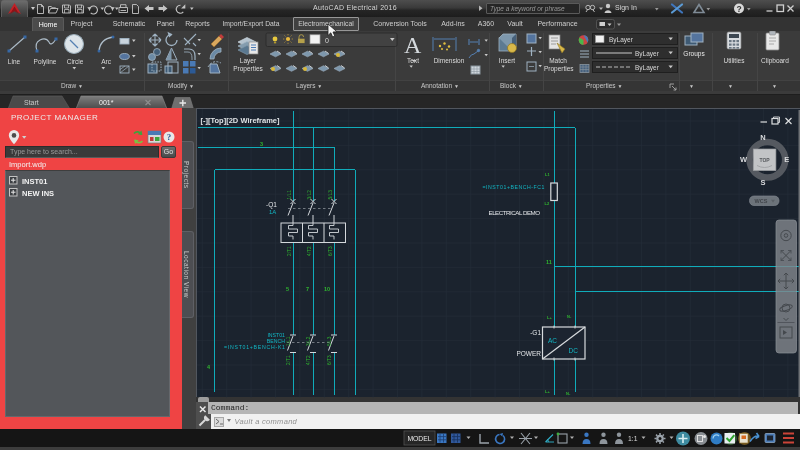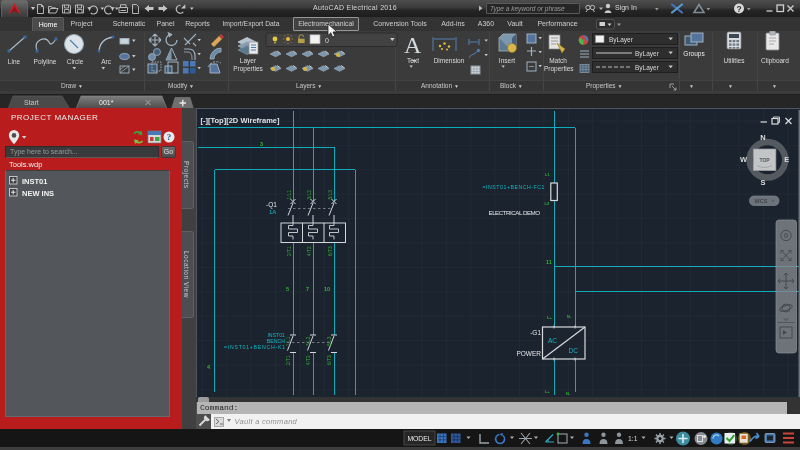--- a/index.html
+++ b/index.html
@@ -21,21 +21,21 @@
 .rtab.hov { background:#414141; border:1px solid #979797; line-height:12px; border-radius:1px;}
 
 #ribbon { position:absolute; left:0; top:31px; width:800px; height:63px; background:#3b3b3b; }
 #panelstrip { position:absolute; left:0; top:49px; width:800px; height:11px; background:#353535; border-top:1px solid #424242;}
 .plabel { position:absolute; top:50px; height:10px; font-size:6.5px; color:#c9c9c9; line-height:10px; }
 .psep { position:absolute; top:2px; width:1px; height:58px; background:#2c2c2c; border-right:1px solid #454545;}
 .rtxt { position:absolute; font-size:6.5px; color:#dcdcdc; text-align:center; line-height:7.5px;}
 
 #filetabs { position:absolute; left:0; top:94px; width:800px; height:14px; background:#262626; border-top:1px solid #1e1e1e;}
 
-#palette { position:absolute; left:0; top:108px; width:182px; height:321px; background:#b91c1c; }
+#palette { position:absolute; left:0; top:108px; width:182px; height:321px; background:#ef4444; }
 #palstrip { position:absolute; left:182px; top:108px; width:14px; height:321px; background:#404040; }
 #canvas { position:absolute; left:196px; top:108px; width:604px; height:289px; background:#1b232e; border-top:1px solid #51565e; border-left:1px solid #51565e;}
 
 #cmdwin { position:absolute; left:196px; top:397px; width:604px; height:32px; }
 
 #statusbar { position:absolute; left:0; top:429px; width:800px; height:21px; background:#151515; border-bottom:3px solid #3d3d3d;}
 
 #wm { position:absolute; left:560px; top:399px; width:240px; height:32px; z-index:50; pointer-events:none;}
 .vtab { position:absolute; left:0; width:12px; background:#4d4e52; border:1px solid #5f6065; border-left:none; border-radius:0 3px 3px 0; color:#c9c9c9; font-size:6.5px; writing-mode:vertical-rl; text-align:center; letter-spacing:0.5px;}
 </style>
@@ -439,21 +439,21 @@
         <rect x="148" y="3" width="13" height="12" fill="#d8d8d8" stroke="#7a7a7a" stroke-width="0.7"></rect>
         <rect x="148" y="3" width="13" height="4" fill="#4a7ab5"></rect>
         <rect x="150" y="9" width="3.5" height="4" fill="#c23b3b"></rect>
         <rect x="155" y="9" width="4.5" height="4" fill="#3da53d"></rect>
       </g>
       <circle cx="169" cy="9" r="5.5" fill="#e8e8e8"></circle>
       <text x="169" y="12.3" font-size="9" font-weight="bold" fill="#2a5a9a" text-anchor="middle" font-family="Liberation Serif">?</text>
     </svg>
     <div class="abs" style="left:5px;top:38px;width:154px;height:11.5px;background:#3a3a3a;border:1px solid #2c2c2c;border-bottom-color:#5a5a5a;color:#9a9a9a;font-size:7px;line-height:10px;padding-left:4px;">Type here to search...</div>
     <div class="abs" style="left:161px;top:38px;width:15px;height:11.5px;background:linear-gradient(#6e6e6e,#4a4a4a);border:1px solid #3a3a3a;border-radius:2px;color:#e5e5e5;font-size:7px;line-height:10px;text-align:center;">Go</div>
-    <div class="abs" style="left:9px;top:52px;font-size:7.5px;color:#f2f2f2;">Tools.wdp</div>
+    <div class="abs" style="left:9px;top:52px;font-size:7.5px;color:#f2f2f2;">Import.wdp</div>
     <div class="abs" style="left:5px;top:62px;width:165px;height:247px;background:#53565a;border:1px solid #65686c;border-top-color:#3e3e3e;">
       <svg class="abs" style="left:0;top:0" width="163" height="40" viewBox="0 0 163 40">
         <g stroke="#c2c2c2" stroke-width="1" fill="#3c3f43">
           <rect x="3.5" y="5.5" width="7.5" height="7.5"></rect>
           <rect x="3.5" y="17.5" width="7.5" height="7.5"></rect>
         </g>
         <g stroke="#e8e8e8" stroke-width="1" fill="none">
           <path d="M5 9.2 h4.5 M7.2 7 v4.5"></path>
           <path d="M5 21.2 h4.5 M7.2 19 v4.5"></path>
         </g>
@@ -613,21 +613,21 @@
   </div>
   <div id="cmdwin">
     <div class="abs" style="left:2px;top:0;width:11px;height:5px;background:#9c9c9c;border-radius:2px 2px 0 0;"></div>
     <div class="abs" style="left:0;top:5px;width:14.5px;height:27px;background:#4e4e4e;">
       <svg width="14" height="27" viewBox="0 0 14 27">
         <path d="M4 4.5 l5.5 5.5 M9.5 4.5 L4 10" stroke="#e8e8e8" stroke-width="1.5" fill="none"></path>
         <path d="M3.5 23.5 l5.5-5.5" stroke="#d8d8d8" stroke-width="2" fill="none"></path>
           <path d="M9.3 13.2 a3.3 3.3 0 1 0 4.6 4.6 l-2.4-2.2 z" fill="#d8d8d8"></path>
       </svg>
     </div>
-    <div class="abs" style="left:1px;top:5px;width:589.5px;height:12px;background:#b5b5b5;font-family:'Liberation Mono',monospace;font-size:8px;color:#1f1f1f;line-height:12px;padding-left:3px;">Command:</div>
+    <div class="abs" style="left:12px;top:5px;width:589.5px;height:12px;background:#b5b5b5;font-family:'Liberation Mono',monospace;font-size:8px;color:#1f1f1f;line-height:12px;padding-left:3px;">Command:</div>
     <div class="abs" style="left:14.5px;top:17px;width:589.5px;height:15px;background:#f1f1f1;">
       <div class="abs" style="left:3.5px;top:2.5px;width:10px;height:10px;background:#dcdcdc;border:1px solid #a8a8a8;"></div>
       <svg class="abs" style="left:4.5px;top:4px" width="8" height="8" viewBox="0 0 8 8">
           <path d="M1 1 l3 2.5 L1 6 M5 6 h3" stroke="#6a6a6a" stroke-width="1" fill="none"></path>
         </svg>
       <div class="abs" style="left:16px;top:5px;width:0;height:0;border-left:2.5px solid transparent;border-right:2.5px solid transparent;border-top:3.5px solid #7a7a7a;"></div>
       <div class="abs" style="left:24px;top:2.5px;font-size:7.5px;font-style:italic;color:#8e8e8e;letter-spacing:0.3px;">Vault a command</div>
     </div>
   </div>
   <div id="statusbar">

